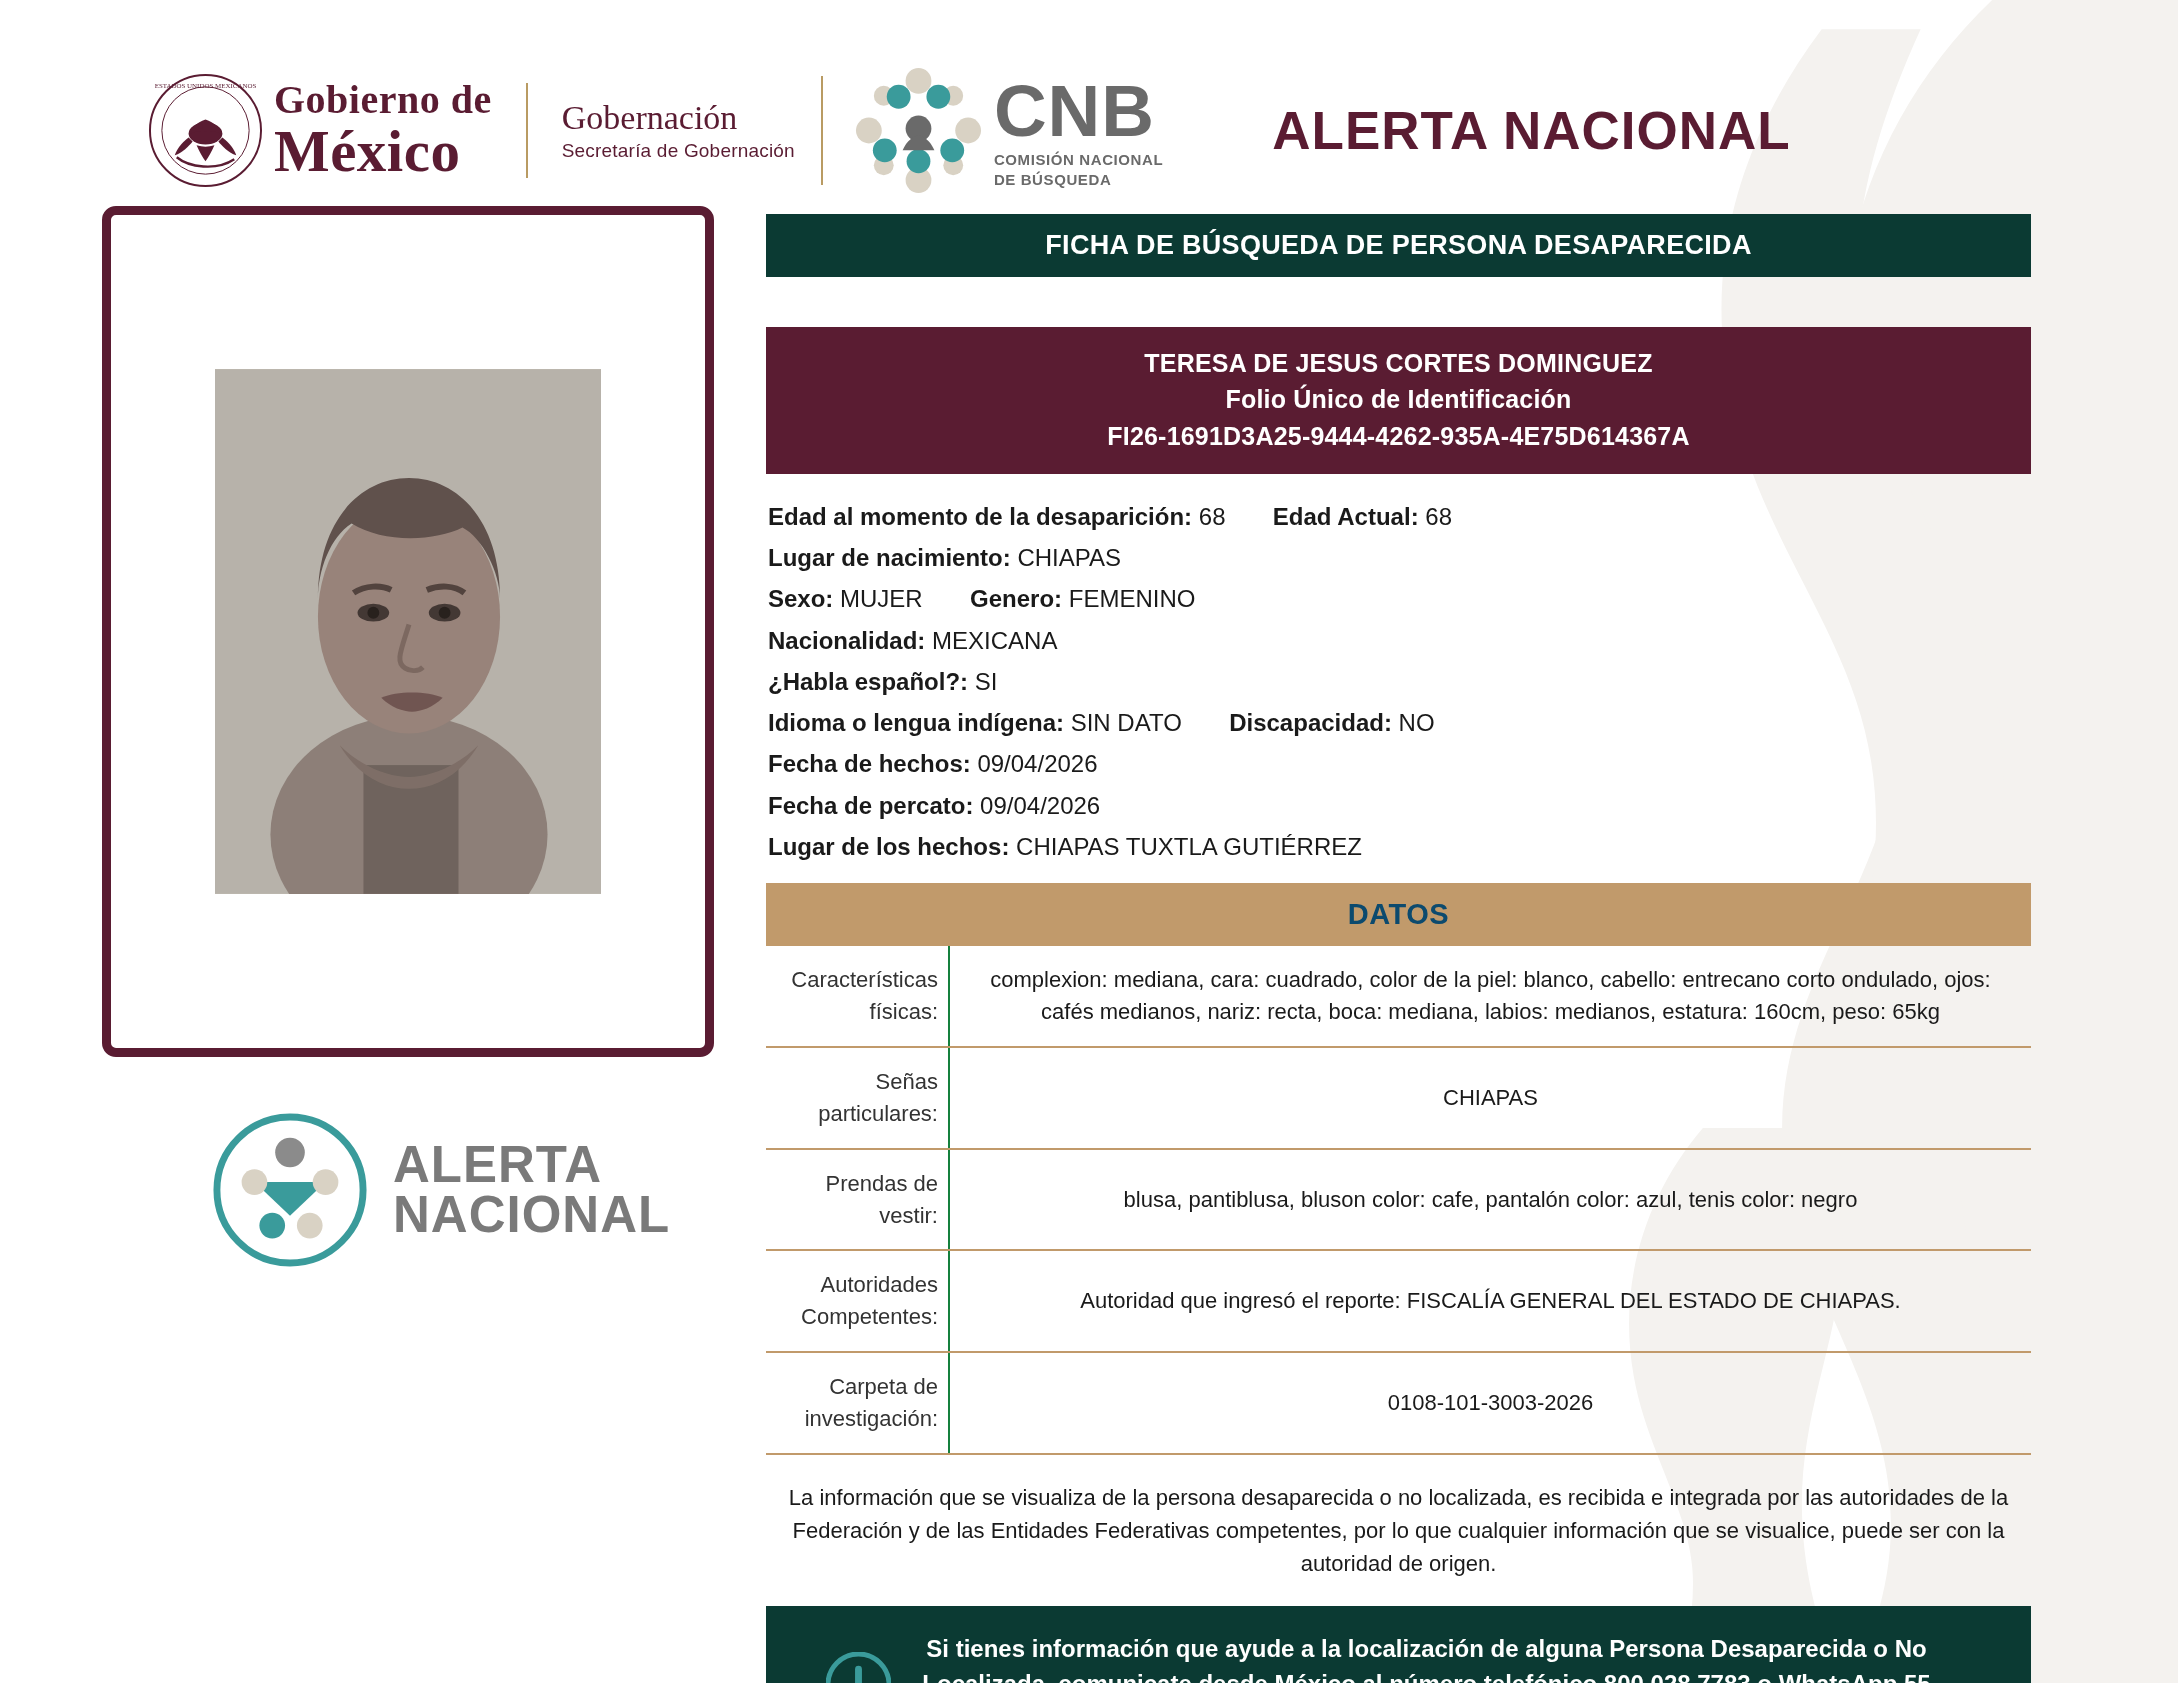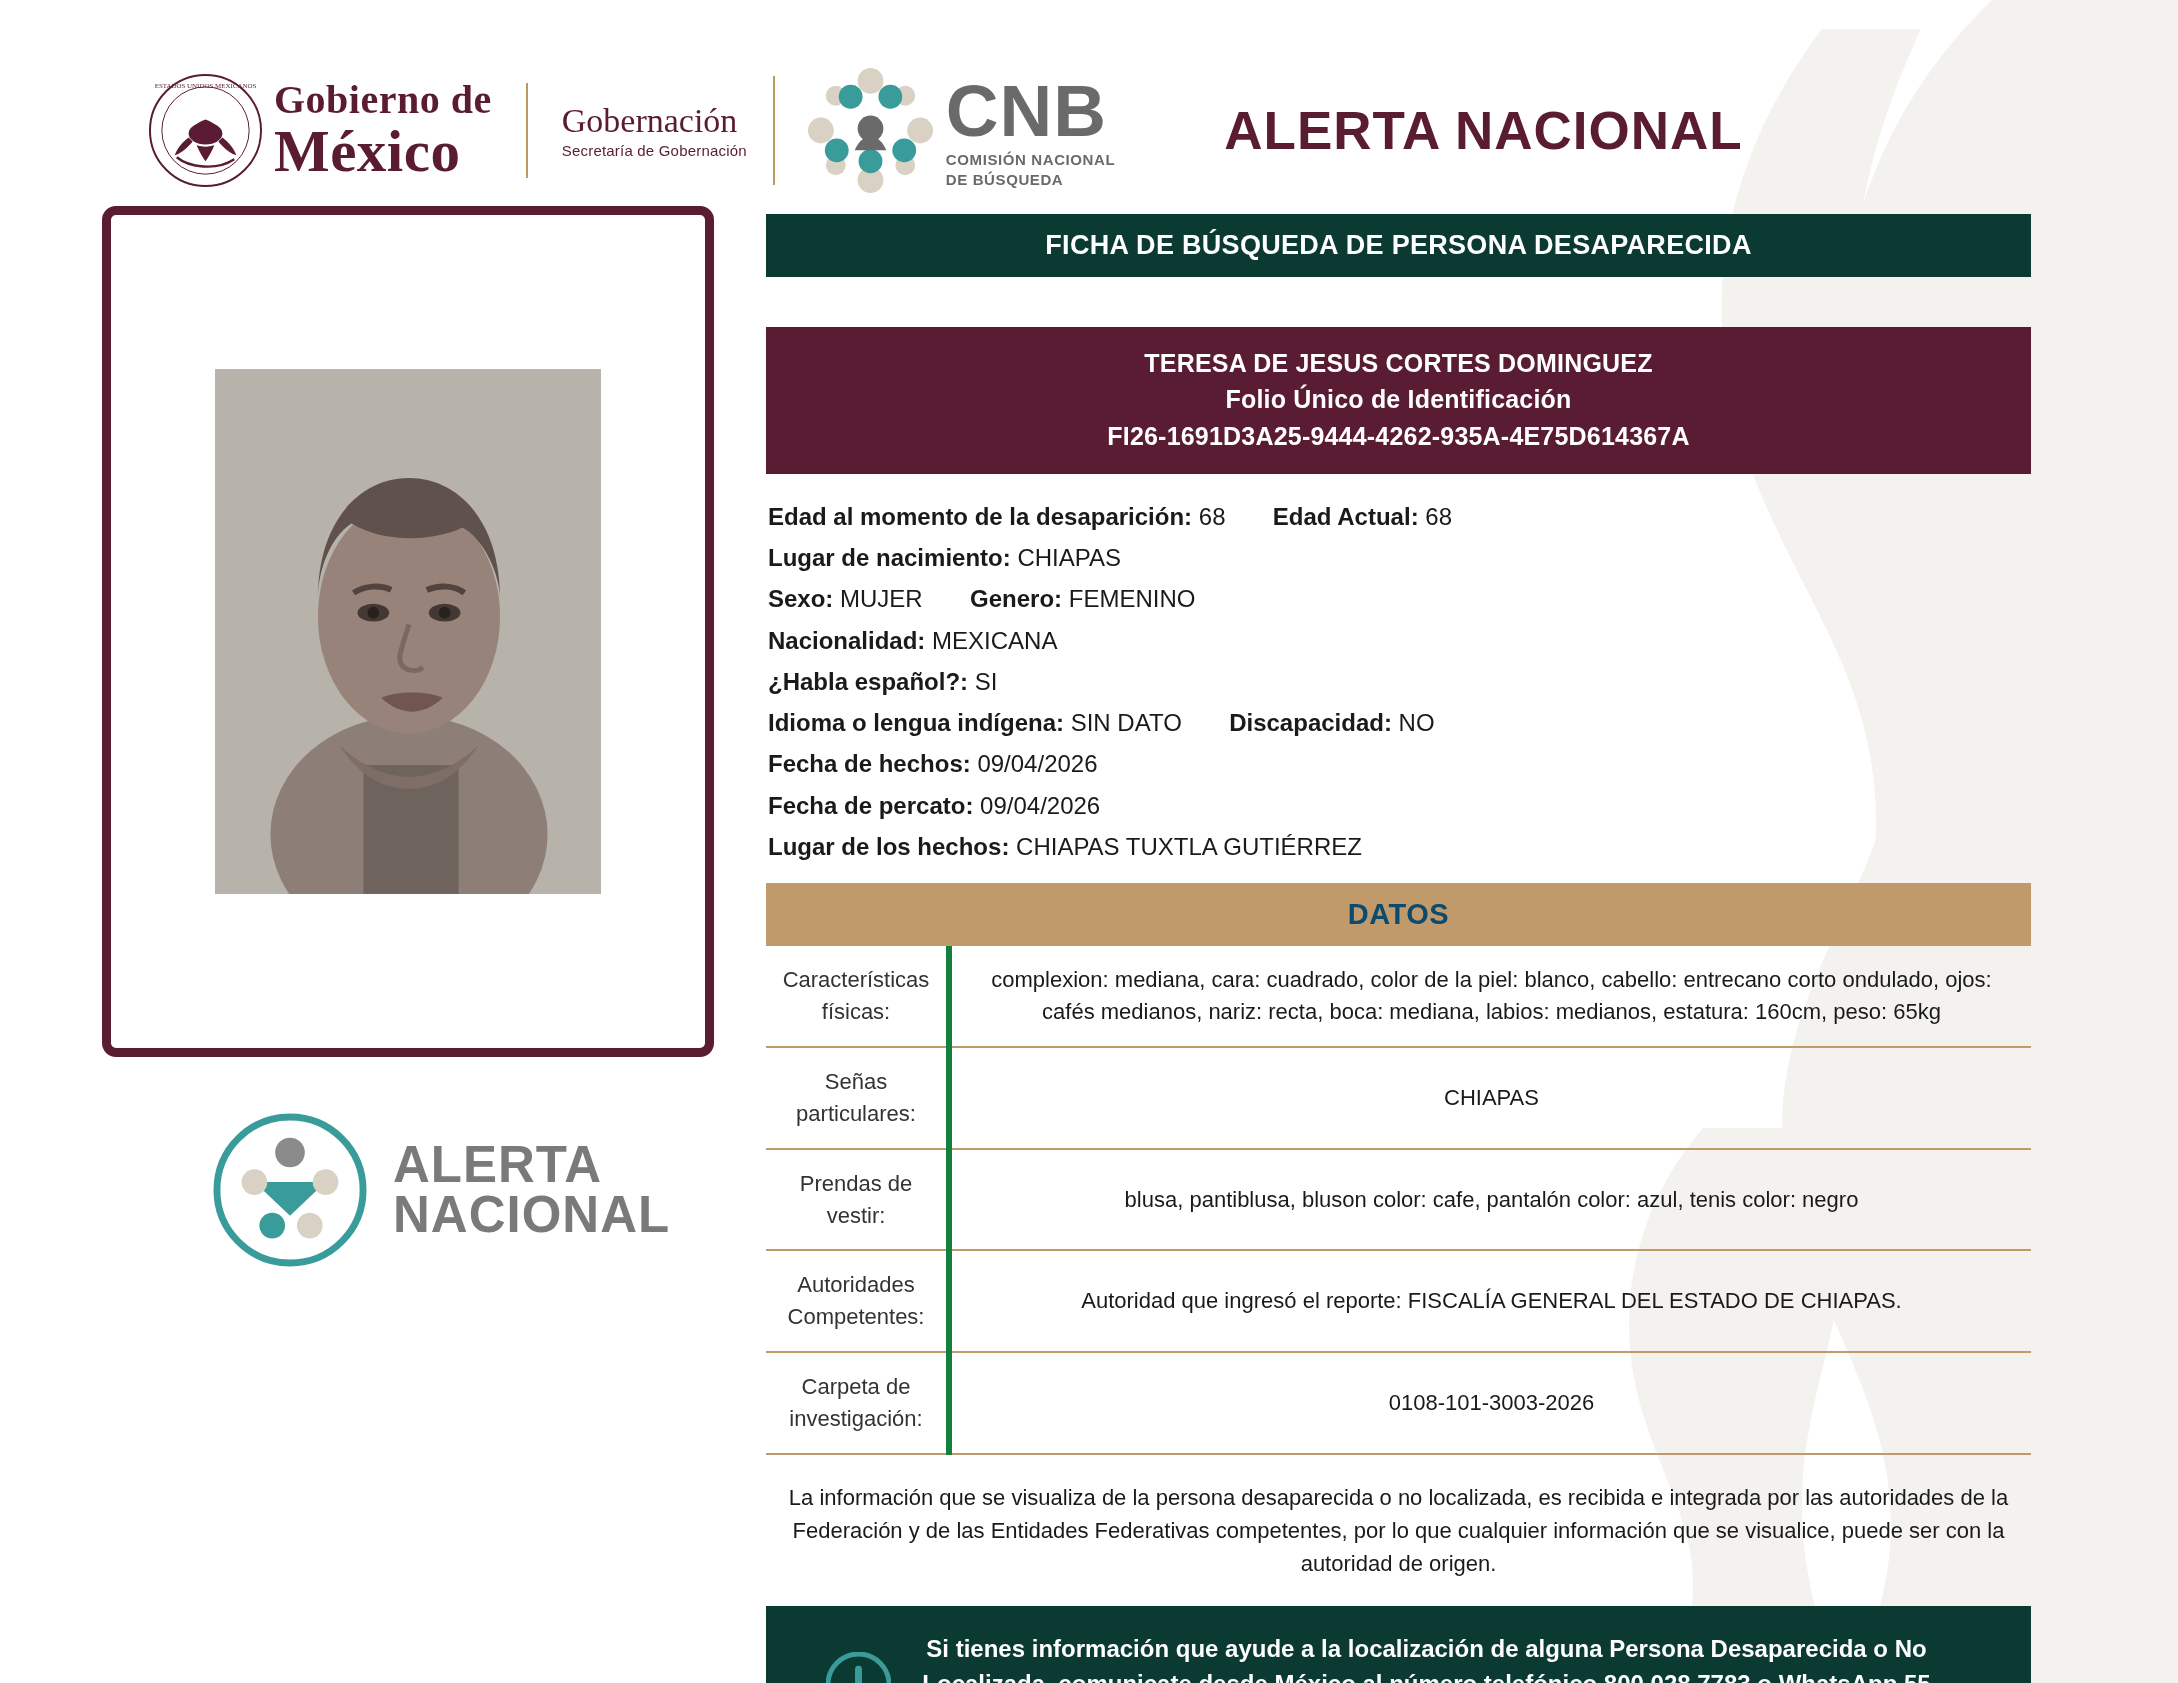--- a/index.html
+++ b/index.html
@@ -69,21 +69,21 @@
   }
   .sec-text { line-height: 1.1; }
   .sec-text .s1 {
     font-family: "Liberation Serif", serif;
     font-size: 34px;
     color: #5a1c32;
     font-weight: normal;
   }
   .sec-text .s2 {
     font-family: "Liberation Sans", sans-serif;
-    font-size: 15px;
+    font-size: 19px;
     color: #5a1c32;
     letter-spacing: 0.2px;
     margin-top: 4px;
   }
   .vdiv2 {
     width: 2px;
     height: 109px;
     background: #b99b63;
     margin: 0 30px 0 26px;
     flex: 0 0 auto;
@@ -217,23 +217,24 @@
   table.datos td {
     border-bottom: 2px solid #c19a6b;
     padding: 18px 10px;
     vertical-align: middle;
     text-align: center;
     line-height: 1.45;
   }
   table.datos tr:last-child td { border-bottom: 2px solid #c19a6b; }
   table.datos td.label {
     width: 183px;
-    border-right: 6px solid #15803d;
+    border-right: 2px solid #15803d;
     color: #333;
     font-size: 22px;
+    text-align: right;
   }
   table.datos td.value { color: #1a1a1a; padding-left: 26px; padding-right: 26px; }
 
   .disclaimer {
     text-align: center;
     font-size: 22px;
     line-height: 1.5;
     padding: 26px 18px 22px;
     color: #1a1a1a;
   }

